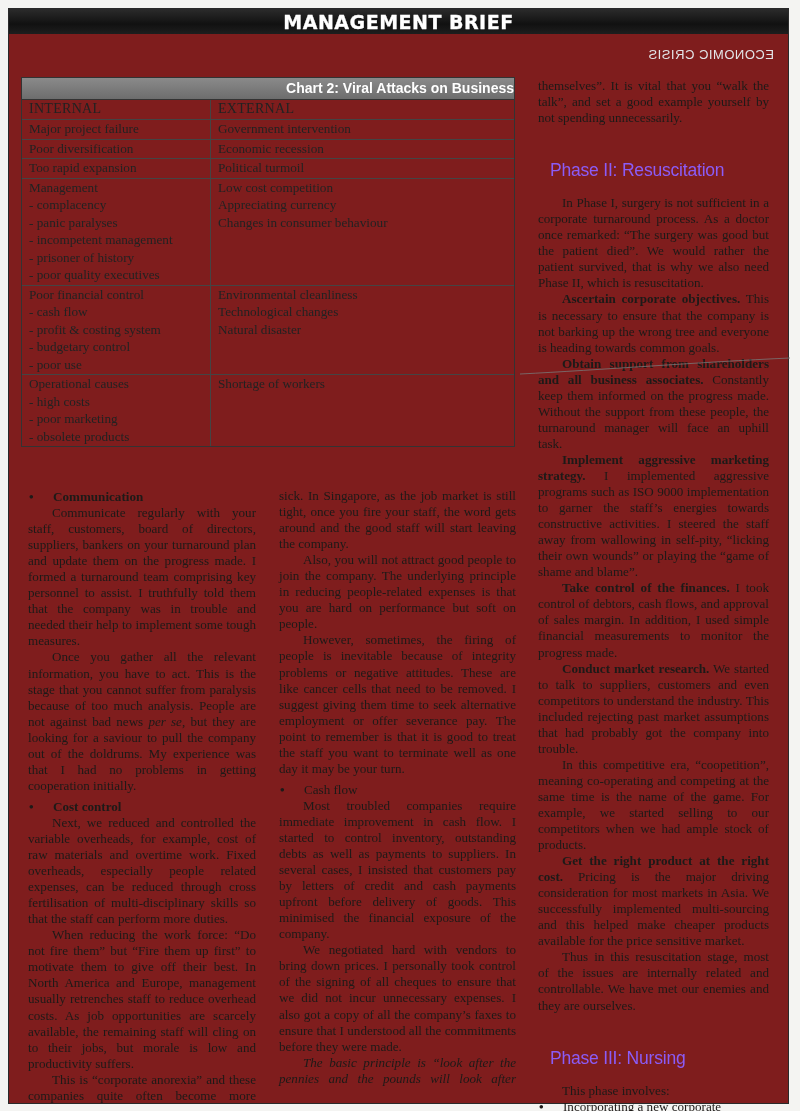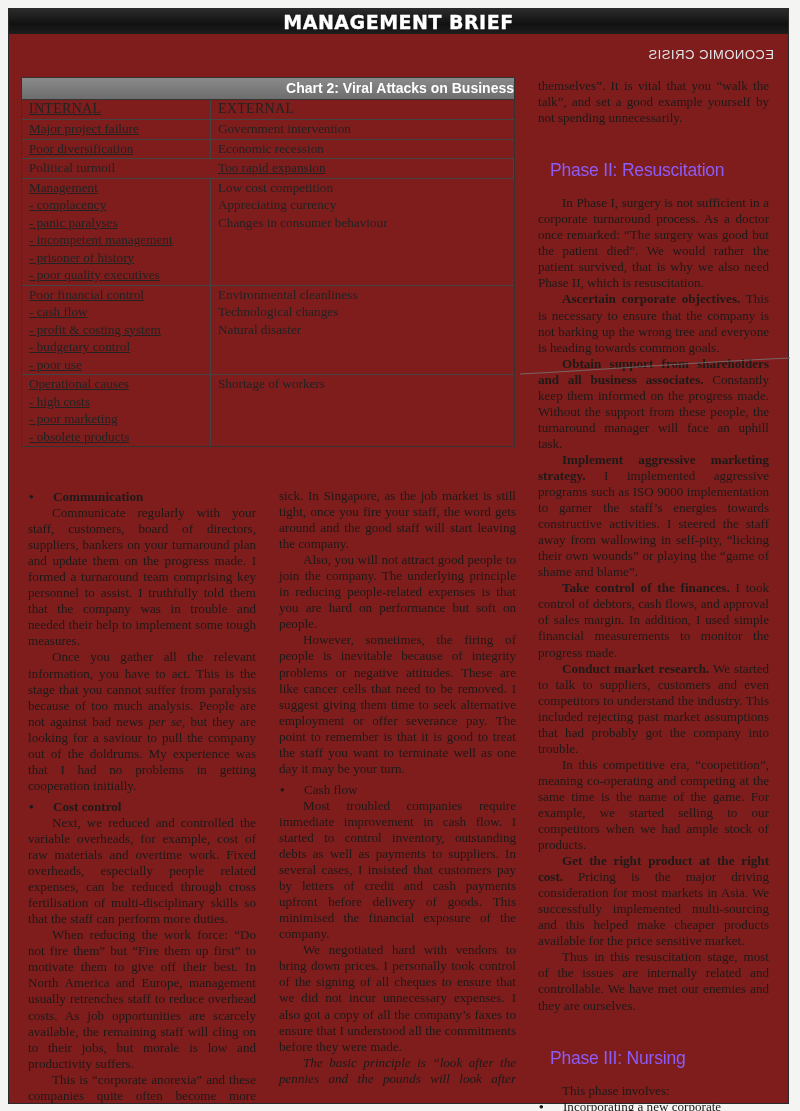--- a/index.html
+++ b/index.html
@@ -33,21 +33,21 @@
   .chart-title {
     background: linear-gradient(#8a8a8a, #6d6d6d); color: #fff; text-align: right;
     font-family: "Liberation Sans", sans-serif; font-weight: bold; font-size: 14px;
     height: 21px; line-height: 21px; border-bottom: 1px solid #333;
   }
   .ctable { display: grid; grid-template-columns: 189px 1fr; }
   .cell {
     font-size: 13.2px; line-height: 17.5px; padding: 0 0 1px 7px;
     border-bottom: 1px solid #444; color: #222;
   }
-  .cell.l { border-right: 1px solid #444; text-decoration: underline; }
+  .cell.l { border-right: 1px solid #444; }
   .cell.hdr { font-size: 14px; line-height: 18px; letter-spacing: 0.3px; }
   .cell.last { border-bottom: none; }
   .cell div { white-space: nowrap; }
 
   
   .col { position: absolute; font-size: 13.1px; line-height: 16.05px; color: #1d1a18; }
   .col p { margin: 0; text-align: justify; text-indent: 24px; }
   .col p.noind { text-indent: 0; }
   .bullet-head { display: flex; font-weight: bold; margin-top: 1px; }
   .bullet-head .dot, .bullet-item .dot { width: 24px; flex: none; font-weight: bold; padding-left: 1px; }
@@ -87,25 +87,25 @@
       </div>
       <div class="cell">
         <div>Government intervention</div>
       </div>
       <div class="cell l">
         <div>Poor diversification</div>
       </div>
       <div class="cell">
         <div>Economic recession</div>
       </div>
+      <div class="cell l">
+        <div>Too rapid expansion</div>
+      </div>
       <div class="cell">
         <div>Political turmoil</div>
-      </div>
-      <div class="cell l">
-        <div>Too rapid expansion</div>
       </div>
       <div class="cell l">
         <div>Management</div>
         <div>- complacency</div>
         <div>- panic paralyses</div>
         <div>- incompetent management</div>
         <div>- prisoner of history</div>
         <div>- poor quality executives</div>
       </div>
       <div class="cell">

